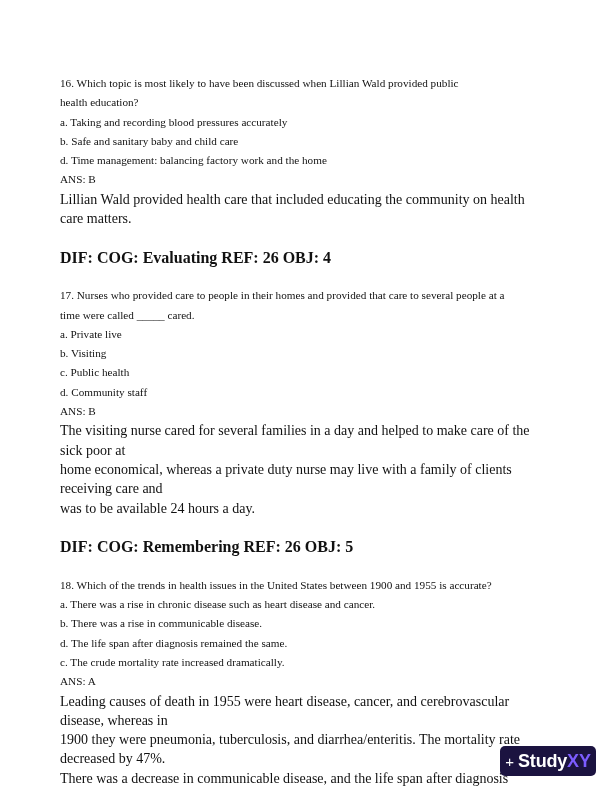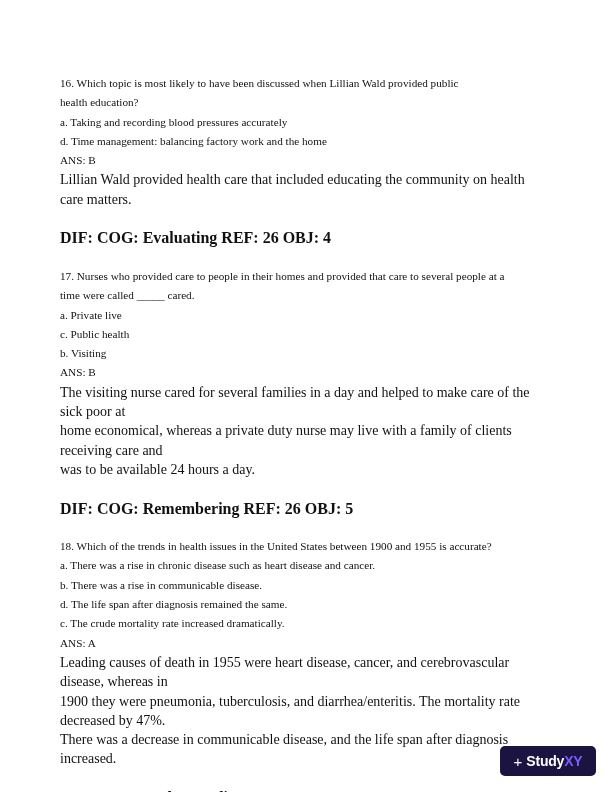--- a/index.html
+++ b/index.html
@@ -66,53 +66,55 @@
   }
   .watermark .plus {
     color: #ffffff;
     font-family: "Liberation Sans", sans-serif;
     font-size: 15px;
     line-height: 15px;
     font-weight: 400;
   }
   .watermark .brand {
     font-family: "Liberation Sans", sans-serif;
-    font-size: 14px;
+    font-size: 18px;
     font-weight: 700;
     color: #ffffff;
     letter-spacing: -0.2px;
   }
   .watermark .brand .xy {
     color: #7c5cff;
   }
 </style>
 </head>
 <body>
 
 <div class="page">
   <div class="content">
 
     <div class="q-block">
       <div class="line">16. Which topic is most likely to have been discussed when Lillian Wald provided public</div>
       <div class="line">health education?</div>
       <div class="line">a. Taking and recording blood pressures accurately</div>
+      <div class="line">b. Safe and sanitary baby and child care</div>
       <div class="line">d. Time management: balancing factory work and the home</div>
       <div class="line">ANS: B</div>
       <div class="para">Lillian Wald provided health care that included educating the community on health care matters.</div>
       <div class="spacer"></div>
       <div class="dif">DIF: COG: Evaluating REF: 26 OBJ: 4</div>
       <div class="spacer"></div>
     </div>
 
     <div class="q-block">
       <div class="line">17. Nurses who provided care to people in their homes and provided that care to several people at a</div>
       <div class="line">time were called _____ cared.</div>
       <div class="line">a. Private live</div>
+      <div class="line">b. Visiting</div>
       <div class="line">c. Public health</div>
-      <div class="line">b. Visiting</div>
+      <div class="line">d. Community staff</div>
       <div class="line">ANS: B</div>
       <div class="para">The visiting nurse cared for several families in a day and helped to make care of the sick poor at</div>
       <div class="para">home economical, whereas a private duty nurse may live with a family of clients receiving care and</div>
       <div class="para">was to be available 24 hours a day.</div>
       <div class="spacer"></div>
       <div class="dif">DIF: COG: Remembering REF: 26 OBJ: 5</div>
       <div class="spacer"></div>
     </div>
 
     <div class="q-block">

